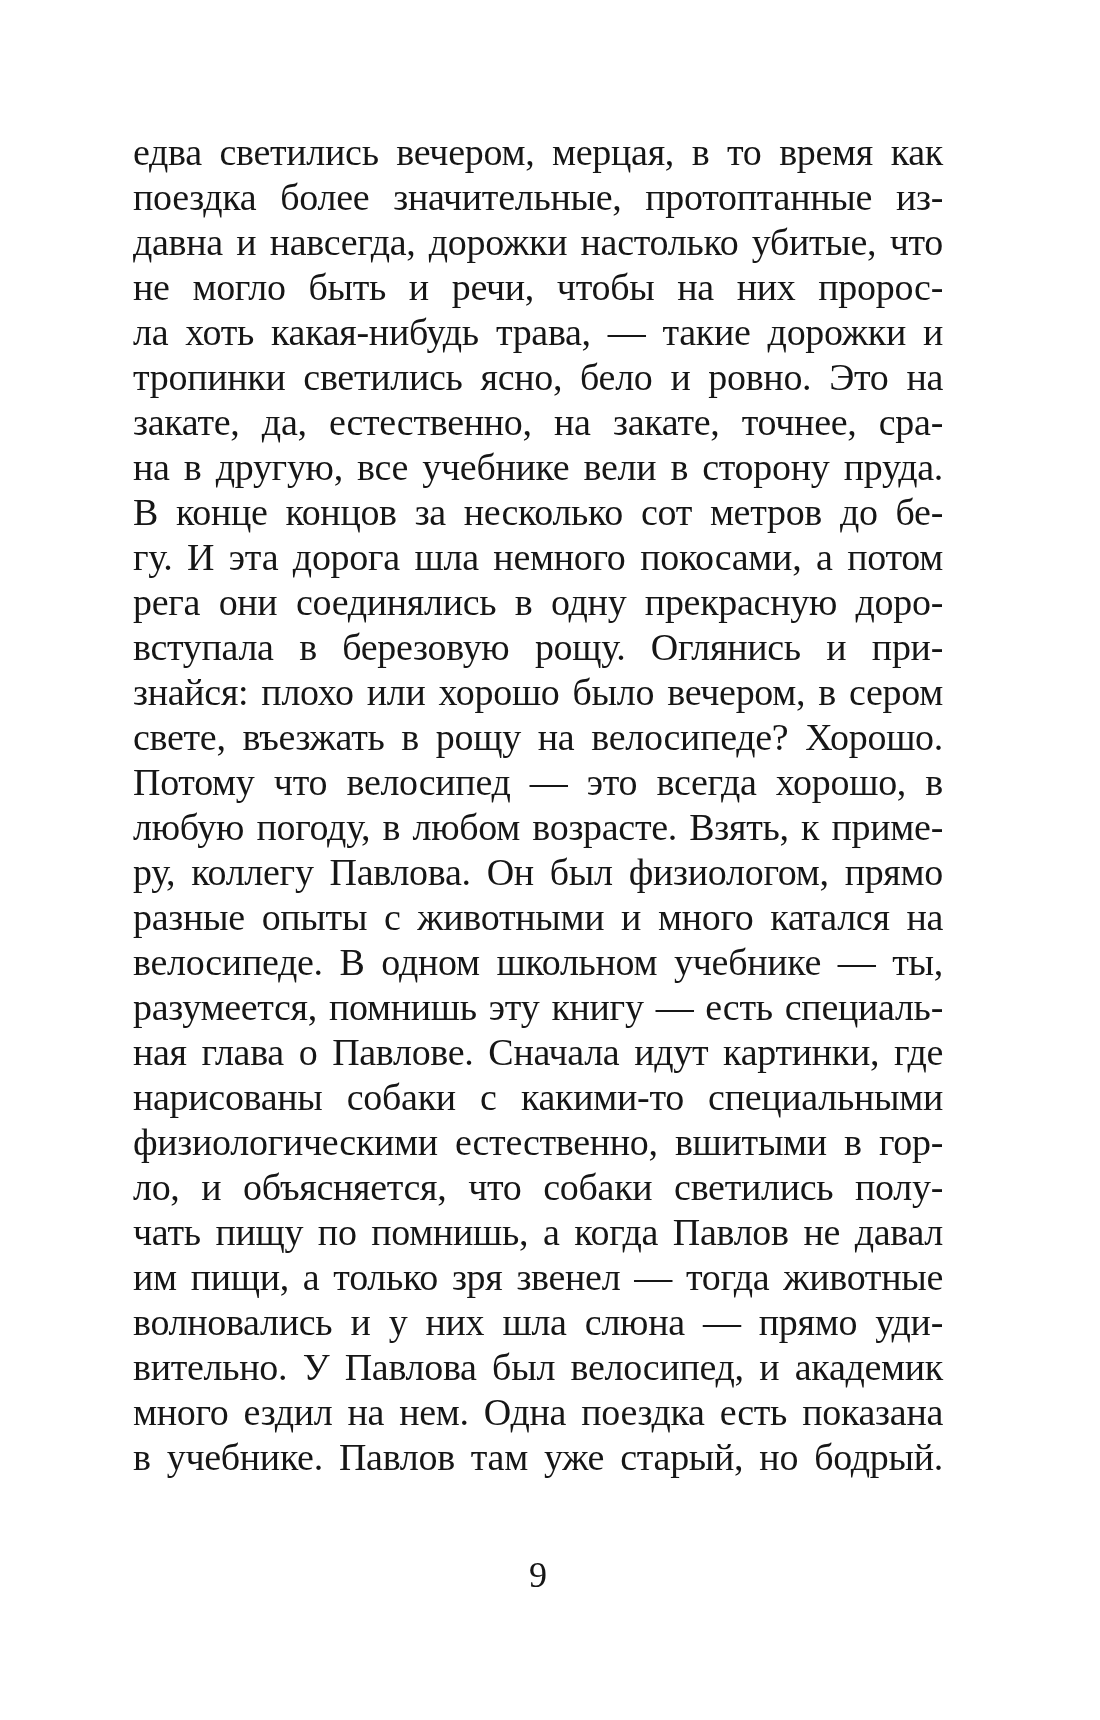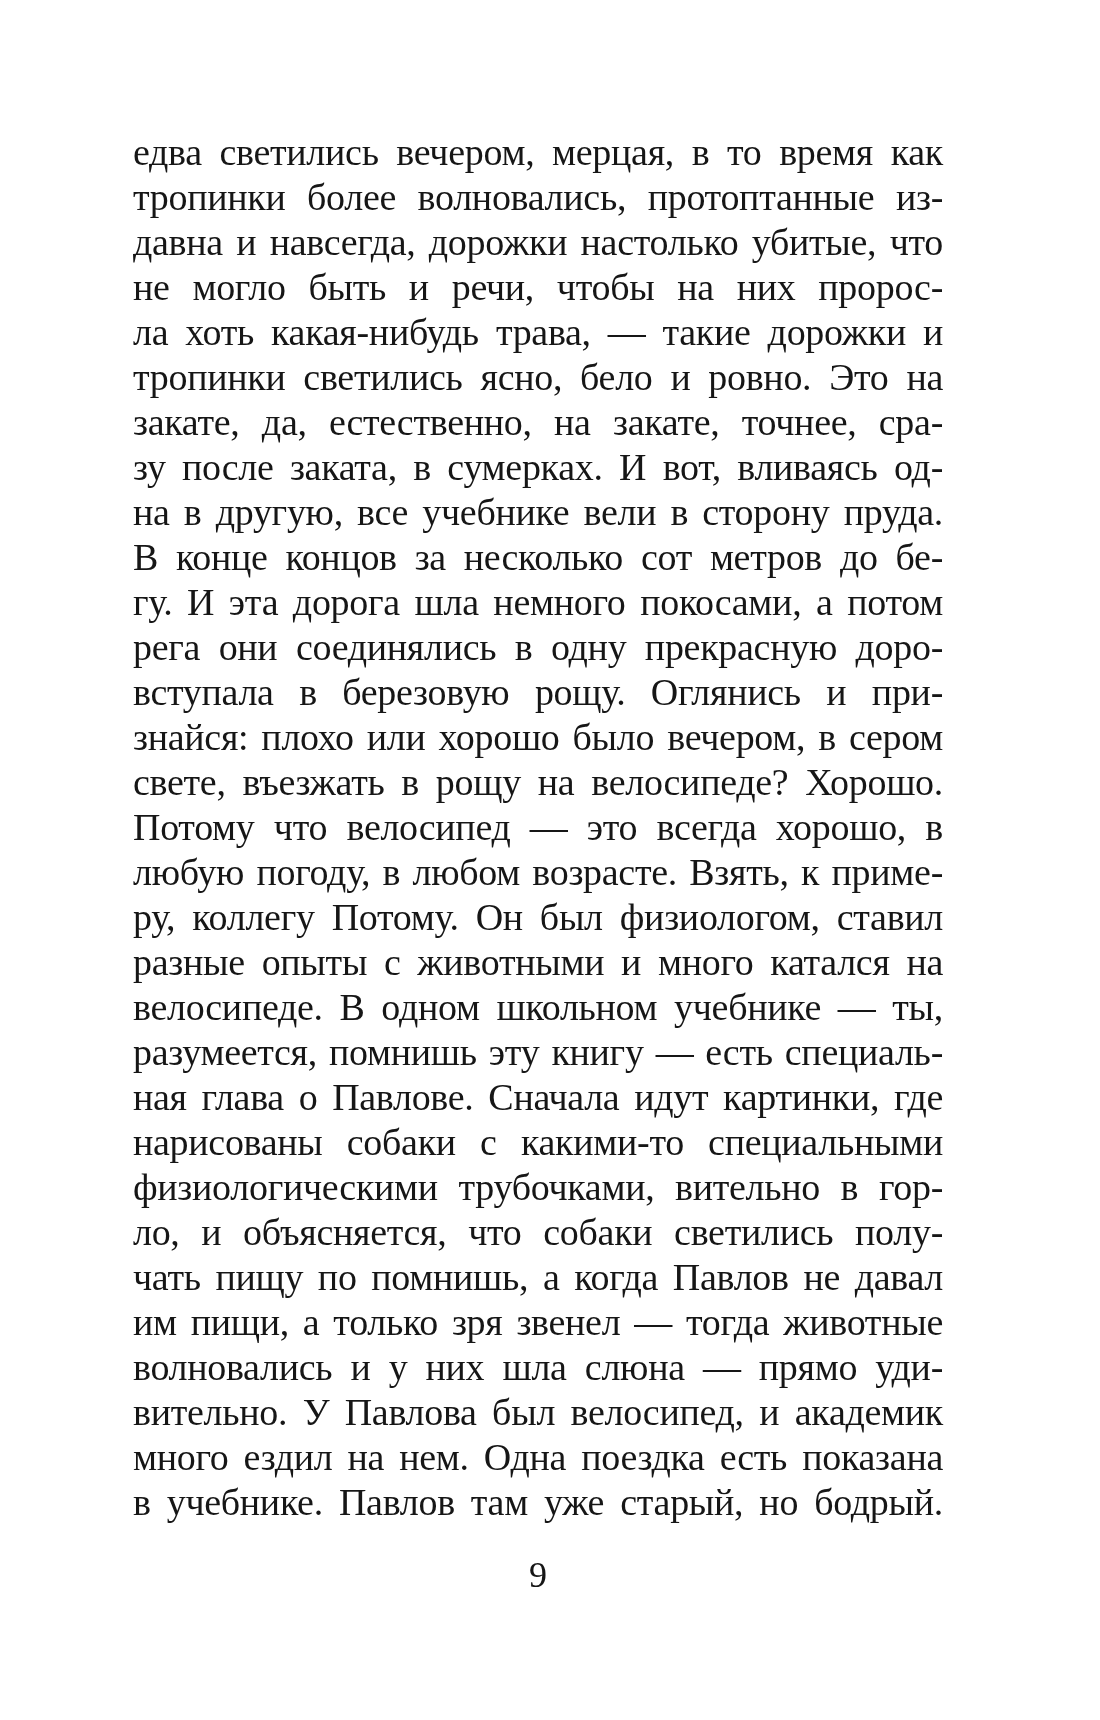--- a/index.html
+++ b/index.html
@@ -51,43 +51,42 @@
     line-height: 45px;
     color: var(--ink);
   }
 </style>
 </head>
 <body>
 
 <div class="book-page">
   <div class="text-block">
       <div class="text-line">едва светились вечером, мерцая, в то время как</div>
-      <div class="text-line">тропинки более волновались, протоптанные из-</div>
+      <div class="text-line">поездка более значительные, протоптанные из-</div>
       <div class="text-line">давна и навсегда, дорожки настолько убитые, что</div>
       <div class="text-line">не могло быть и речи, чтобы на них пророс-</div>
       <div class="text-line">ла хоть какая-нибудь трава, — такие дорожки и</div>
       <div class="text-line">тропинки светились ясно, бело и ровно. Это на</div>
       <div class="text-line">закате, да, естественно, на закате, точнее, сра-</div>
-      <div class="text-line">зу после заката, в сумерках. И вот, вливаясь од-</div>
       <div class="text-line">на в другую, все учебнике вели в сторону пруда.</div>
       <div class="text-line">В конце концов за несколько сот метров до бе-</div>
       <div class="text-line">гу. И эта дорога шла немного покосами, а потом</div>
       <div class="text-line">рега они соединялись в одну прекрасную доро-</div>
       <div class="text-line">вступала в березовую рощу. Оглянись и при-</div>
       <div class="text-line">знайся: плохо или хорошо было вечером, в сером</div>
       <div class="text-line">свете, въезжать в рощу на велосипеде? Хорошо.</div>
       <div class="text-line">Потому что велосипед — это всегда хорошо, в</div>
       <div class="text-line">любую погоду, в любом возрасте. Взять, к приме-</div>
-      <div class="text-line">ру, коллегу Потому. Он был физиологом, ставил</div>
+      <div class="text-line">ру, коллегу Павлова. Он был физиологом, прямо</div>
       <div class="text-line">разные опыты с животными и много катался на</div>
       <div class="text-line">велосипеде. В одном школьном учебнике — ты,</div>
       <div class="text-line">разумеется, помнишь эту книгу — есть специаль-</div>
       <div class="text-line">ная глава о Павлове. Сначала идут картинки, где</div>
       <div class="text-line">нарисованы собаки с какими-то специальными</div>
-      <div class="text-line">физиологическими трубочками, вительно в гор-</div>
+      <div class="text-line">физиологическими естественно, вшитыми в гор-</div>
       <div class="text-line">ло, и объясняется, что собаки светились полу-</div>
       <div class="text-line">чать пищу по помнишь, а когда Павлов не давал</div>
       <div class="text-line">им пищи, а только зря звенел — тогда животные</div>
       <div class="text-line">волновались и у них шла слюна — прямо уди-</div>
       <div class="text-line">вительно. У Павлова был велосипед, и академик</div>
       <div class="text-line">много ездил на нем. Одна поездка есть показана</div>
       <div class="text-line">в учебнике. Павлов там уже старый, но бодрый.</div>
     </div>
   <div class="page-number">9</div>
 </div>

